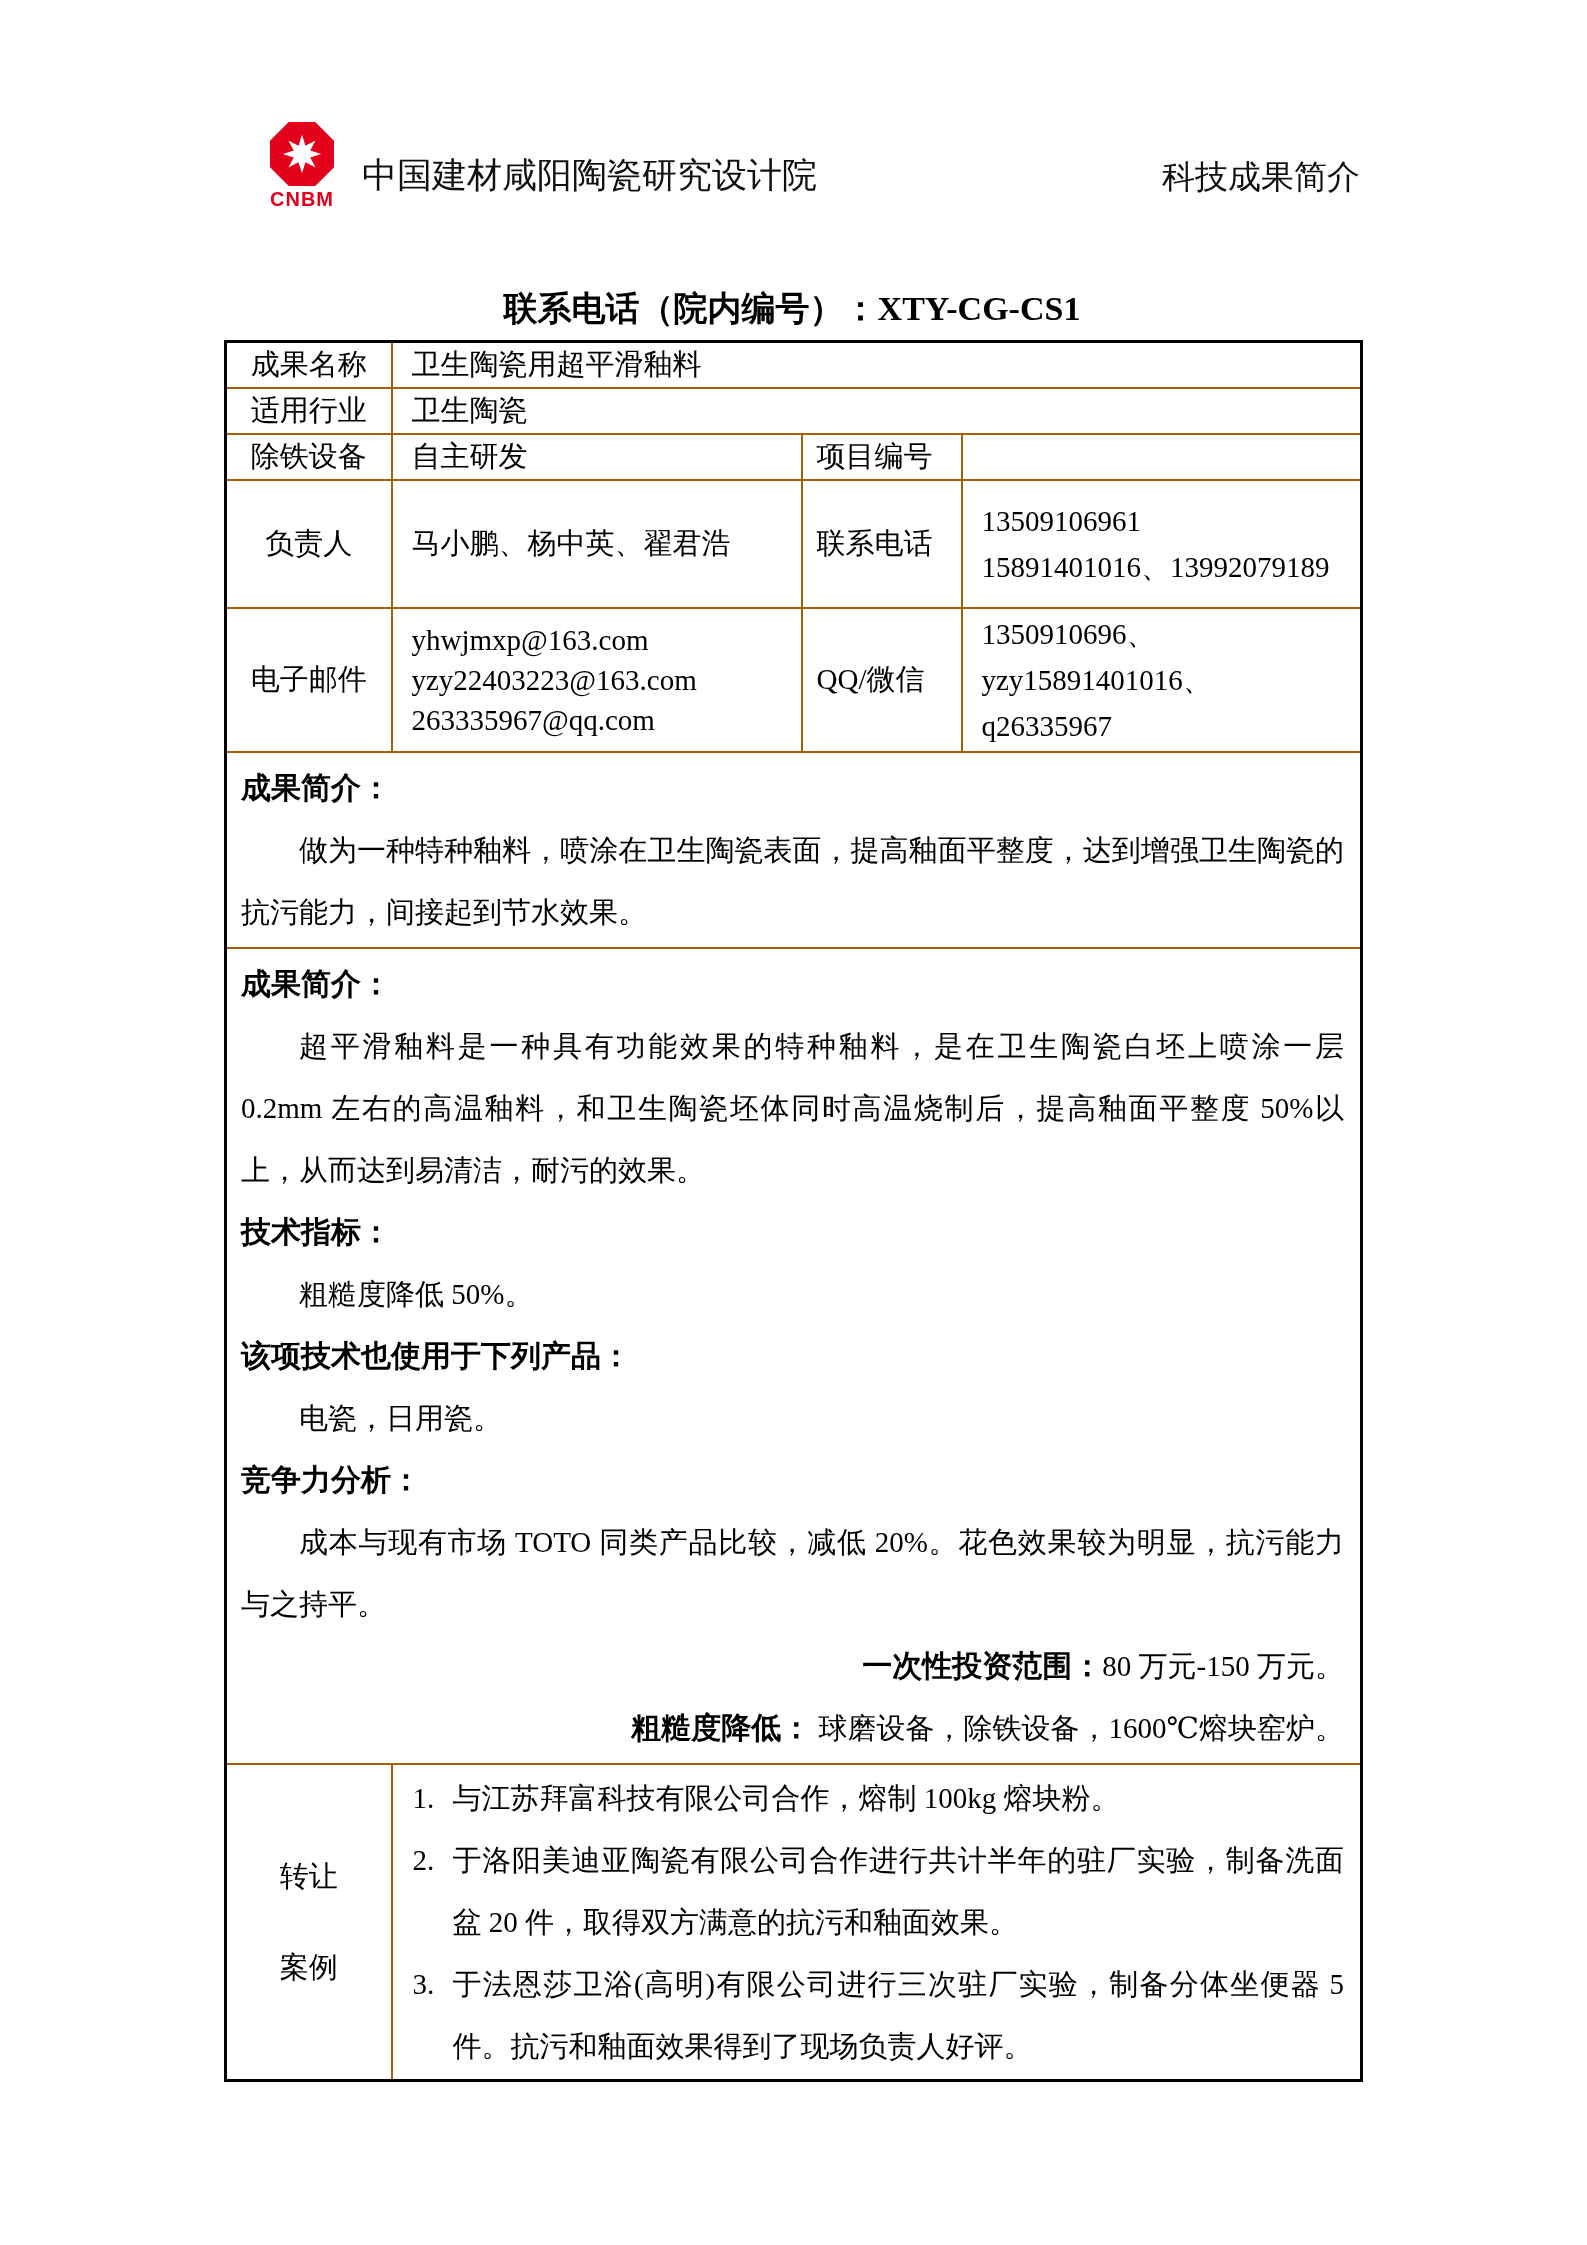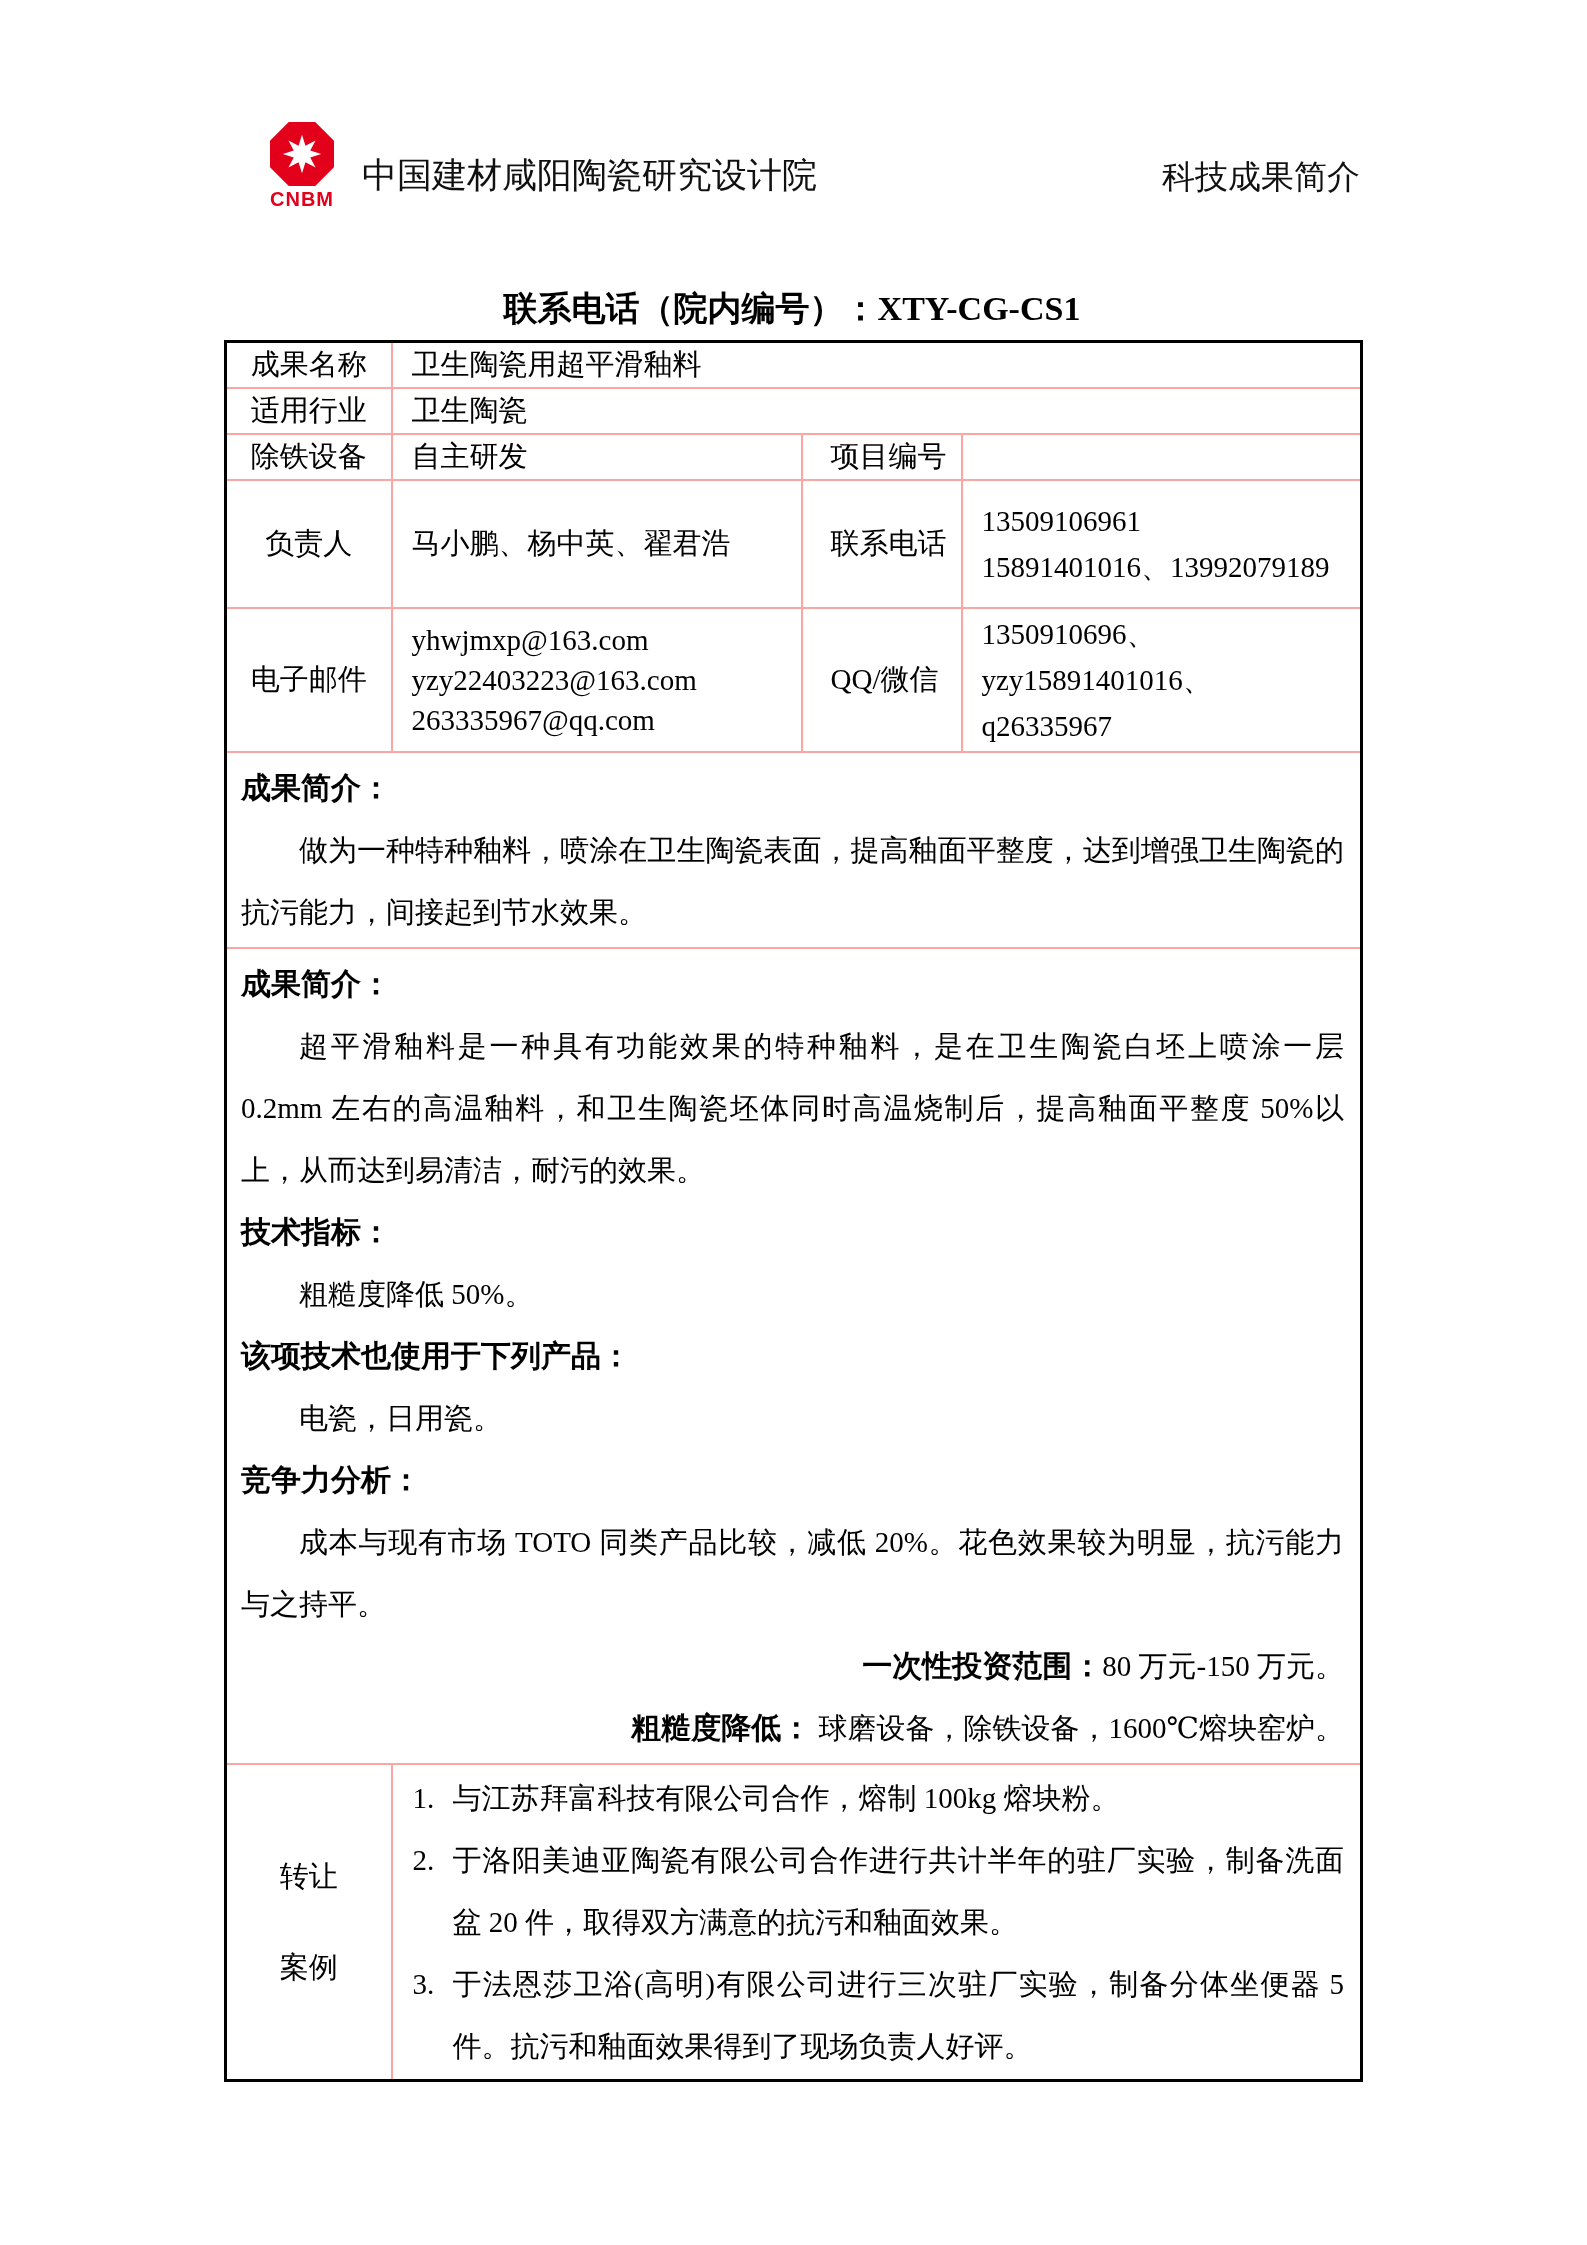--- a/index.html
+++ b/index.html
@@ -39,24 +39,24 @@
     text-align:center; font-weight:bold; font-size:34px; line-height:44px;
   }
 
   
   table.info {
     position:absolute; left:224px; top:340px;
     width:1136px; border-collapse:collapse; table-layout:fixed;
     font-size:29px;
   }
   table.info { border:3px solid #000; }
-  table.info td { border:2px solid #fca5a5; vertical-align:middle; overflow:hidden; }
+  table.info td { border:2px solid #a16207; vertical-align:middle; overflow:hidden; }
 
   td.lbl  { text-align:center; padding:2px 4px; }
-  td.lbl3 { text-align:left; padding:2px 4px 2px 28px; }
+  td.lbl3 { text-align:left; padding:2px 4px 2px 14px; }
   td.val  { text-align:left; padding:2px 10px 2px 19px; }
 
   .twoline  { line-height:46px; }
   .threeline{ line-height:40px; }
 
   td.sec {
     vertical-align:top;
     padding:4px 16px 4px 14px;
     line-height:62px;
   }

